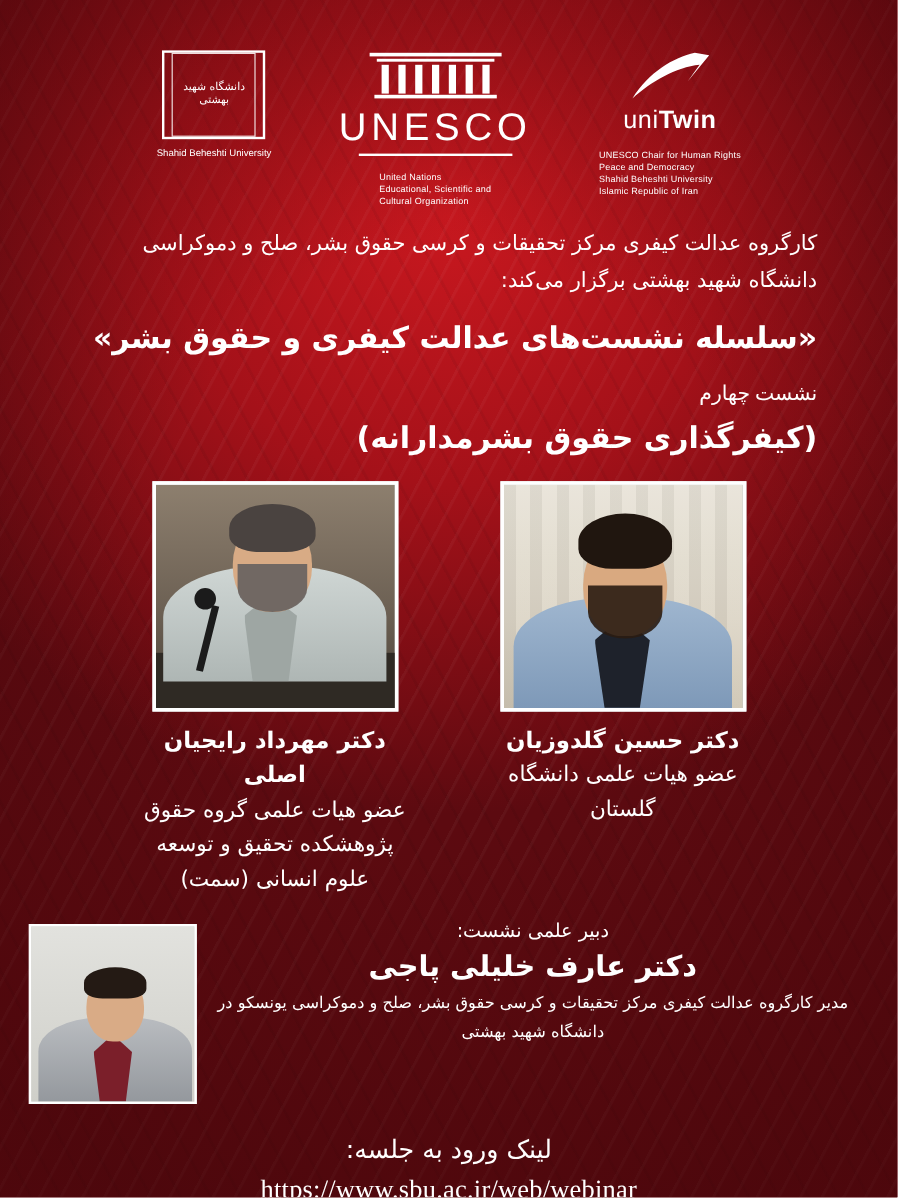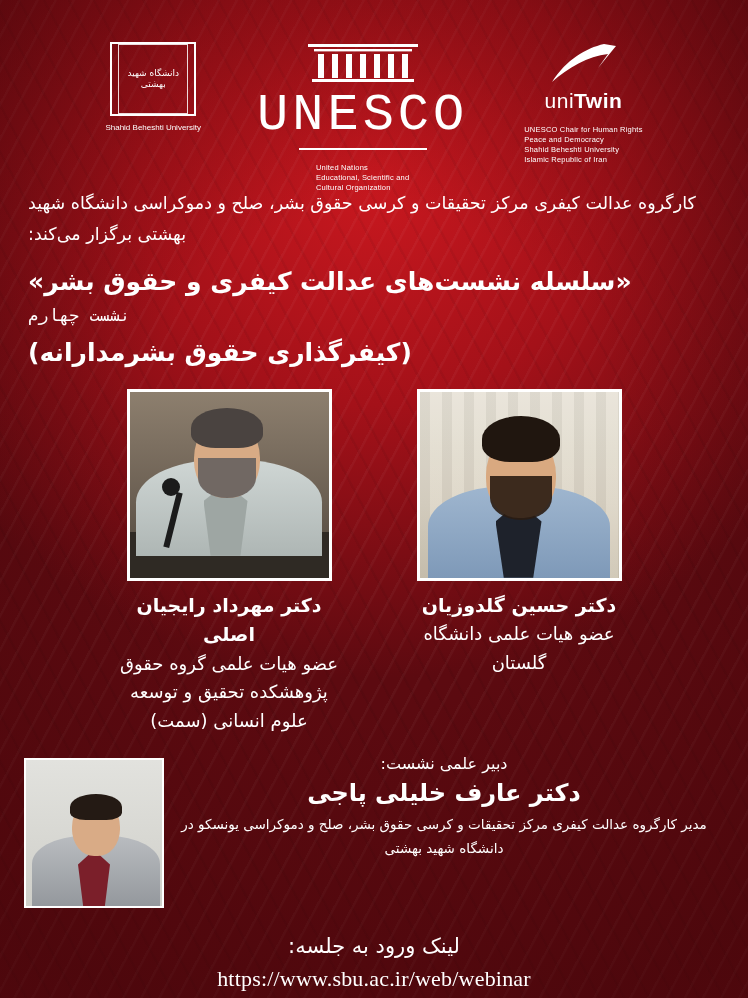--- a/index.html
+++ b/index.html
@@ -85,22 +85,22 @@
     color: #fff;
     font-family: "DejaVu Sans", sans-serif;
   }
   .sbu-caption {
     font-size: 8px;
     margin-top: 7px;
     font-family: "Liberation Sans", sans-serif;
     direction: ltr;
   }
   .unesco-wordmark {
-    font-family: Liberation Mono, monospace;
-    font-size: 52px;
+    font-family: Liberation Sans, sans-serif;
+    font-size: 32px;
     letter-spacing: 4px;
     color: #ffffff;
     line-height: 1;
   }
   .unesco-temple {
     margin-bottom: 4px;
   }
   .unesco-rule {
     width: 128px;
     height: 2px;
@@ -112,40 +112,40 @@
     color: #fff;
     font-size: 21px;
     letter-spacing: 0.5px;
     line-height: 1;
   }
   .unitwin-text .bold { font-weight: bold; }
 
   
   .titles {
     position: relative;
-    text-align: left;
+    text-align: right;
     color: #ffffff;
-    padding: 8px 28px 0;
+    padding: 8px 67px 0;
   }
   .intro {
     font-size: 17.5px;
     line-height: 1.75;
     font-family: "DejaVu Sans", sans-serif;
   }
   .series-title {
     margin-top: 14px;
     font-size: 25px;
     font-weight: bold;
     line-height: 1.5;
     font-family: "DejaVu Sans", sans-serif;
   }
   .session-no {
-    margin-top: 4px;
+    margin-top: 16px;
     font-size: 17px;
-    font-family: Liberation Mono, monospace;
+    font-family: Liberation Serif, serif;
   }
   .topic {
     margin-top: 12px;
     font-size: 25px;
     font-weight: bold;
     font-family: "DejaVu Sans", sans-serif;
   }
 
   
   .speakers {

